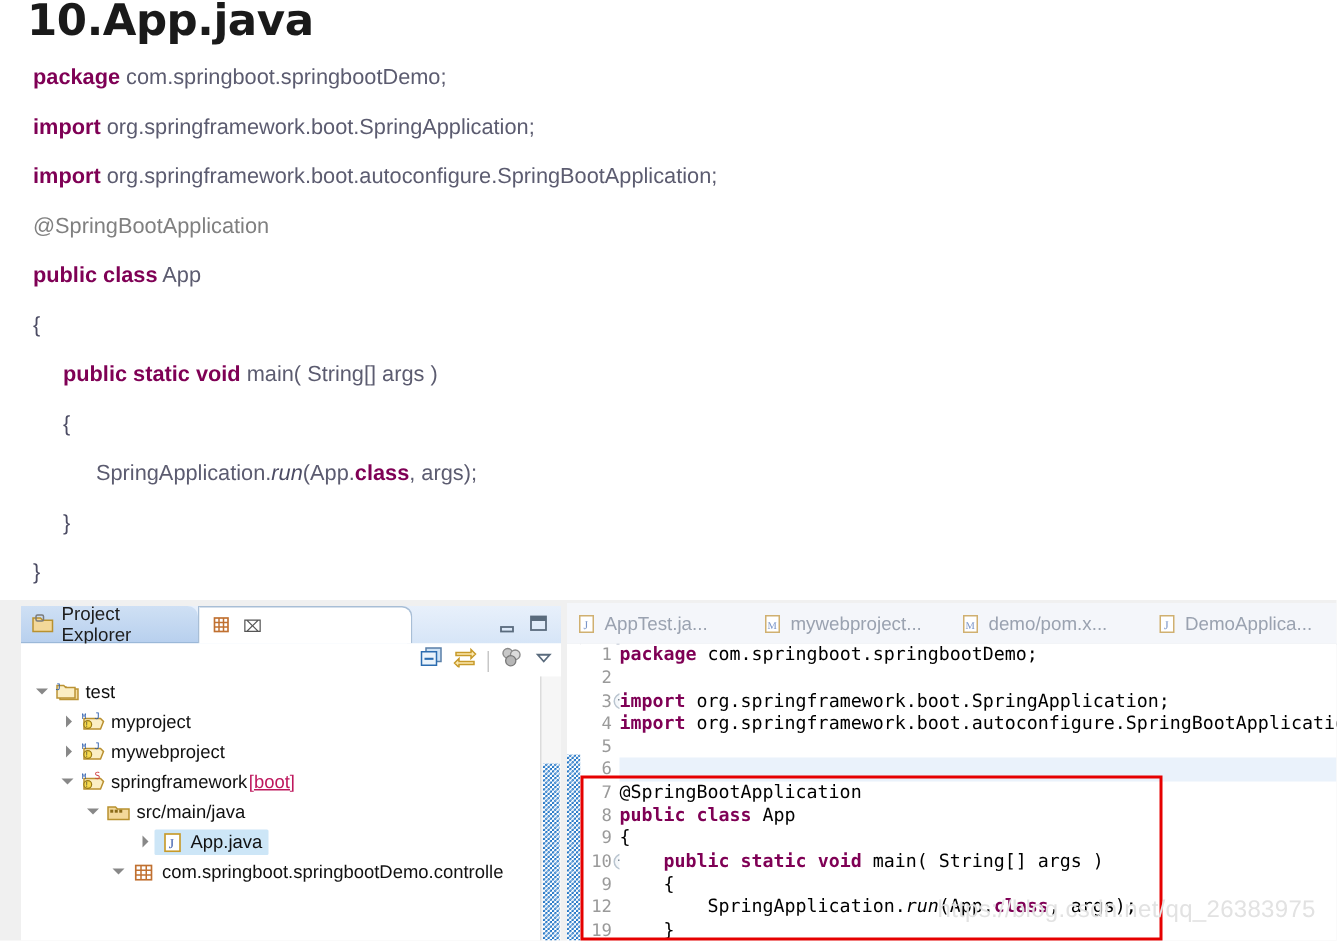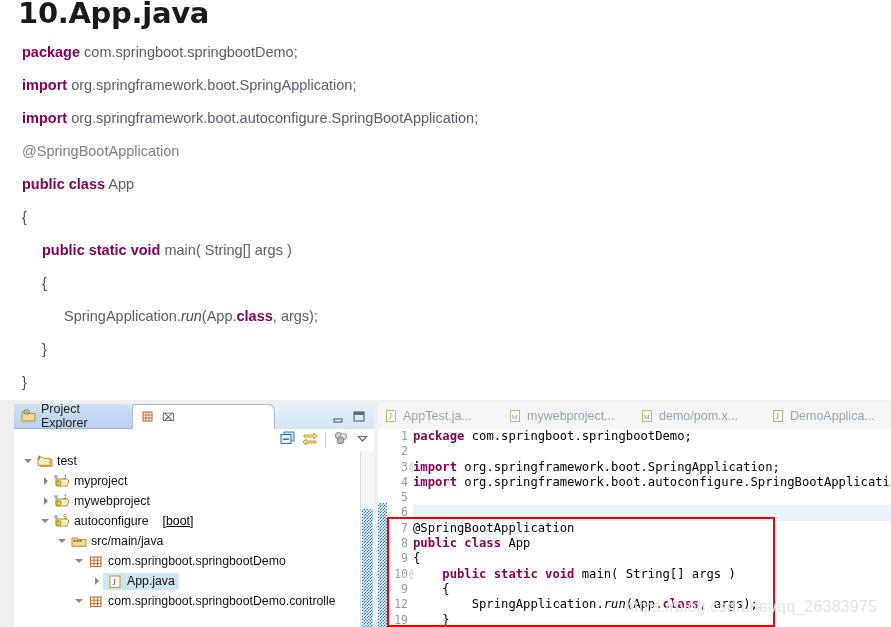--- a/index.html
+++ b/index.html
@@ -53,21 +53,21 @@
   .tree{position:absolute;left:0;top:47px;width:346px;height:176px;background:#ffffff;
         font-size:12.3px;color:#111;overflow:hidden;}
   .trow{position:relative;height:20px;display:flex;align-items:center;white-space:nowrap;}
   .arrow{width:11px;height:11px;display:inline-block;position:relative;flex:0 0 auto;}
   .arrow.closed::before{content:"";position:absolute;left:3px;top:1px;
      border-left:4px solid #888;border-top:4px solid transparent;border-bottom:4px solid transparent;}
   .arrow.open::before{content:"";position:absolute;left:0px;top:3px;
      border-top:4px solid #888;border-left:4px solid transparent;border-right:4px solid transparent;}
   .ticon{width:16px;height:15px;margin:0 4px 0 2px;flex:0 0 auto;position:relative;}
   .tlabel{color:#111;}
-  .tsuffix{color:#000000;margin-left:14px;text-decoration:underline;}
+  .tsuffix{color:#be185d;margin-left:1px;text-decoration:underline;}
   .sel{background:#cde6f7;padding:1px 4px 1px 2px;border-radius:1px;}
 
   .vscroll{position:absolute;right:0px;top:47px;width:13px;height:176px;background:#f6f6f6;border-left:1px solid #dcdcdc;}
   .vthumb{position:absolute;left:1px;top:58px;width:11px;height:118px;
      background-image:
        linear-gradient(45deg,#1d72c4 25%,transparent 25%,transparent 75%,#1d72c4 75%),
        linear-gradient(45deg,#1d72c4 25%,transparent 25%,transparent 75%,#1d72c4 75%);
      background-size:3px 3px;background-position:0 0,1.5px 1.5px;background-color:#ffffff;}
 
   
@@ -229,47 +229,34 @@
           <div class="trow" style="padding-left: 27px;">
             <span class="arrow open"></span>
             <span style="display: flex; align-items: center;">
               <span class="ticon"><svg width="16" height="15" viewBox="0 0 16 15">
                   <path d="M2 5 H13 L15 7 L13 12 H2 Z" fill="#fbeec4" stroke="#b9902f" stroke-width="1"></path>
                   <text x="0.5" y="5" font-size="5" fill="#2255aa" font-family="monospace">M</text>
                   <text x="9" y="5.4" font-size="6.5" fill="#d04040" font-family="monospace">S</text>
                   <circle cx="4.5" cy="9" r="2.6" fill="#f5d84f" stroke="#9a7b18" stroke-width="0.8"></circle>
                   <text x="3.2" y="10.6" font-size="5" fill="#333">!</text>
                 </svg></span>
-              <span class="tlabel">autoconfigure</span>
+              <span class="tlabel">springframework</span>
               <span class="tsuffix">[boot]</span>
             </span>
           </div>
           <div class="trow" style="padding-left: 44px;">
             <span class="arrow open"></span>
             <span style="display: flex; align-items: center;">
               <span class="ticon"><svg width="16" height="15" viewBox="0 0 16 15">
                   <path d="M1 4 H6 L7.3 5.4 H15 V12.3 H1 Z" fill="#f3d89a" stroke="#b8912f" stroke-width="1"></path>
                   <rect x="2.5" y="5.8" width="2" height="2" fill="#8a6a18"></rect>
                   <rect x="5.5" y="5.8" width="2" height="2" fill="#8a6a18"></rect>
                   <rect x="8.5" y="5.8" width="2" height="2" fill="#8a6a18"></rect>
                 </svg></span>
               <span class="tlabel">src/main/java</span>
-            </span>
-          </div>
-          <div class="trow" style="padding-left: 61px;">
-            <span class="arrow open"></span>
-            <span style="display: flex; align-items: center;">
-              <span class="ticon"><svg width="16" height="15" viewBox="0 0 16 15">
-                  <rect x="2.5" y="3" width="10.5" height="9.5" fill="#fff" stroke="#c07030" stroke-width="1.1"></rect>
-                  <line x1="2.5" y1="6.2" x2="13" y2="6.2" stroke="#c07030" stroke-width="1"></line>
-                  <line x1="2.5" y1="9.4" x2="13" y2="9.4" stroke="#c07030" stroke-width="1"></line>
-                  <line x1="6" y1="3" x2="6" y2="12.5" stroke="#c07030" stroke-width="1"></line>
-                  <line x1="9.5" y1="3" x2="9.5" y2="12.5" stroke="#c07030" stroke-width="1"></line>
-                </svg></span>
-              <span class="tlabel">com.springboot.springbootDemo</span>
             </span>
           </div>
           <div class="trow" style="padding-left: 78px;">
             <span class="arrow closed"></span>
             <span class="sel" style="display: flex; align-items: center;">
               <span class="ticon"><svg width="16" height="15" viewBox="0 0 16 15">
                   <rect x="3" y="2" width="10" height="11.5" fill="#fff" stroke="#c79a2a" stroke-width="1.1"></rect>
                   <text x="5.5" y="11" font-size="9" fill="#3355aa" font-family="serif">J</text>
                 </svg></span>
               <span class="tlabel">App.java</span>

